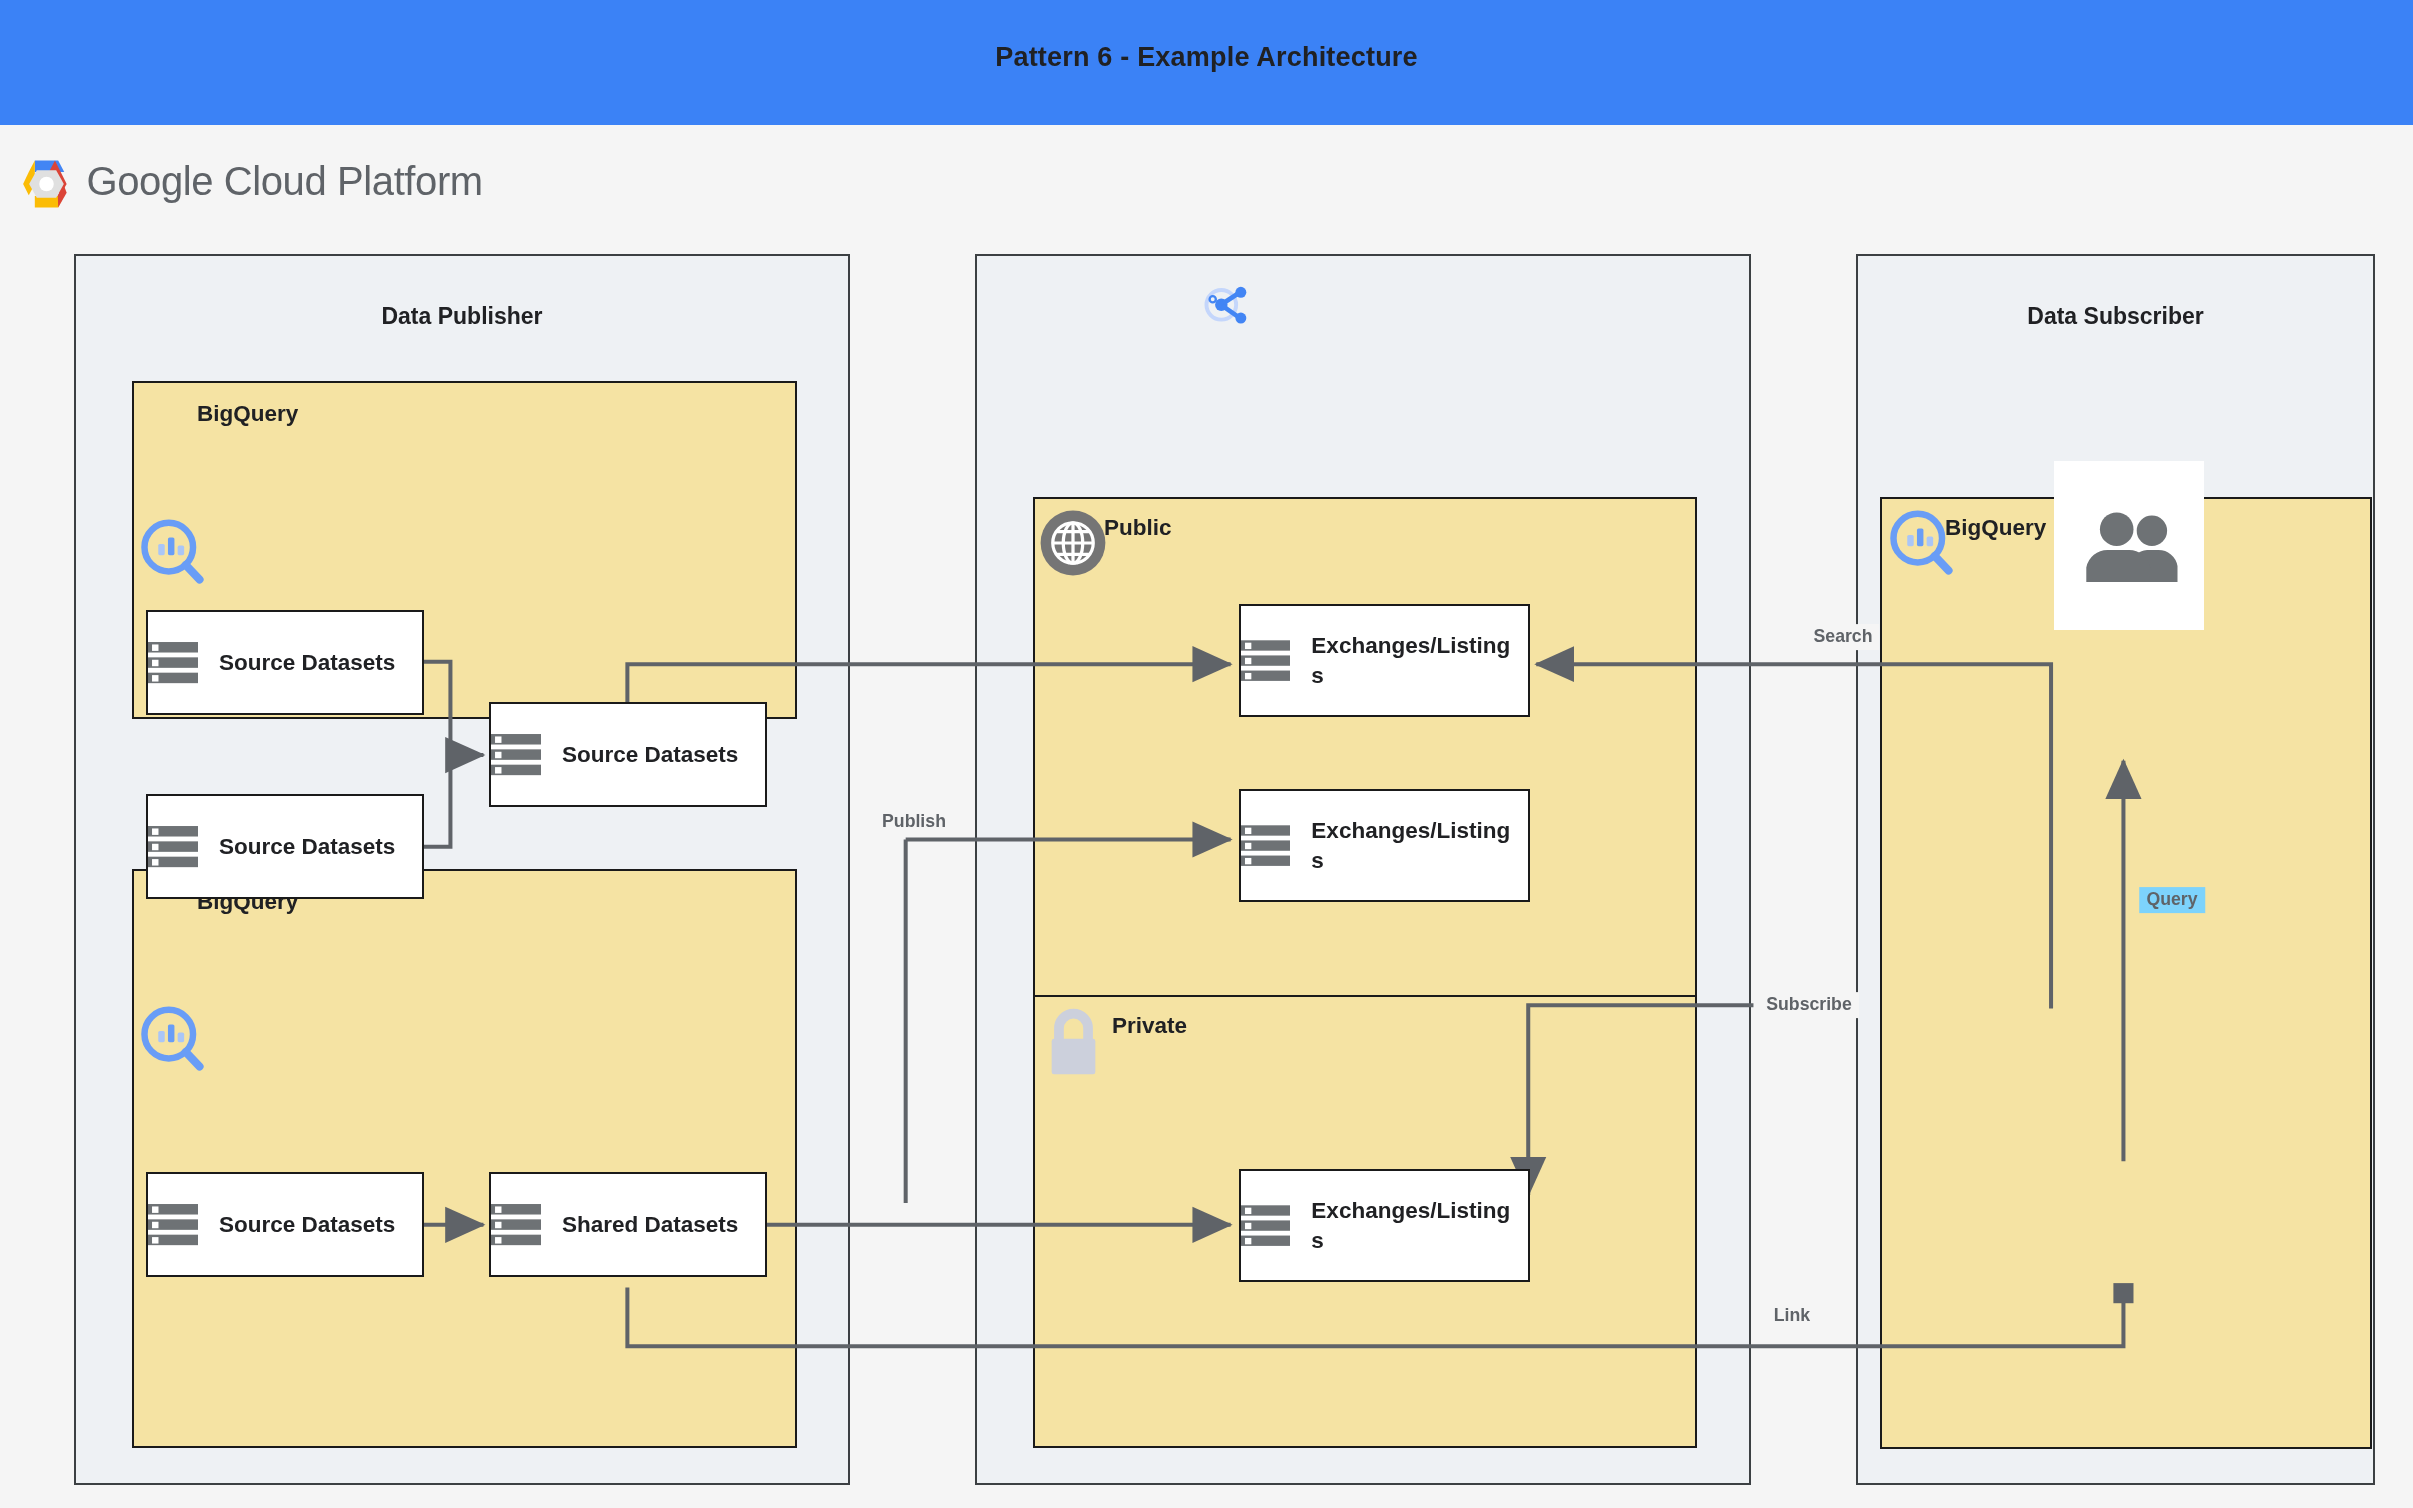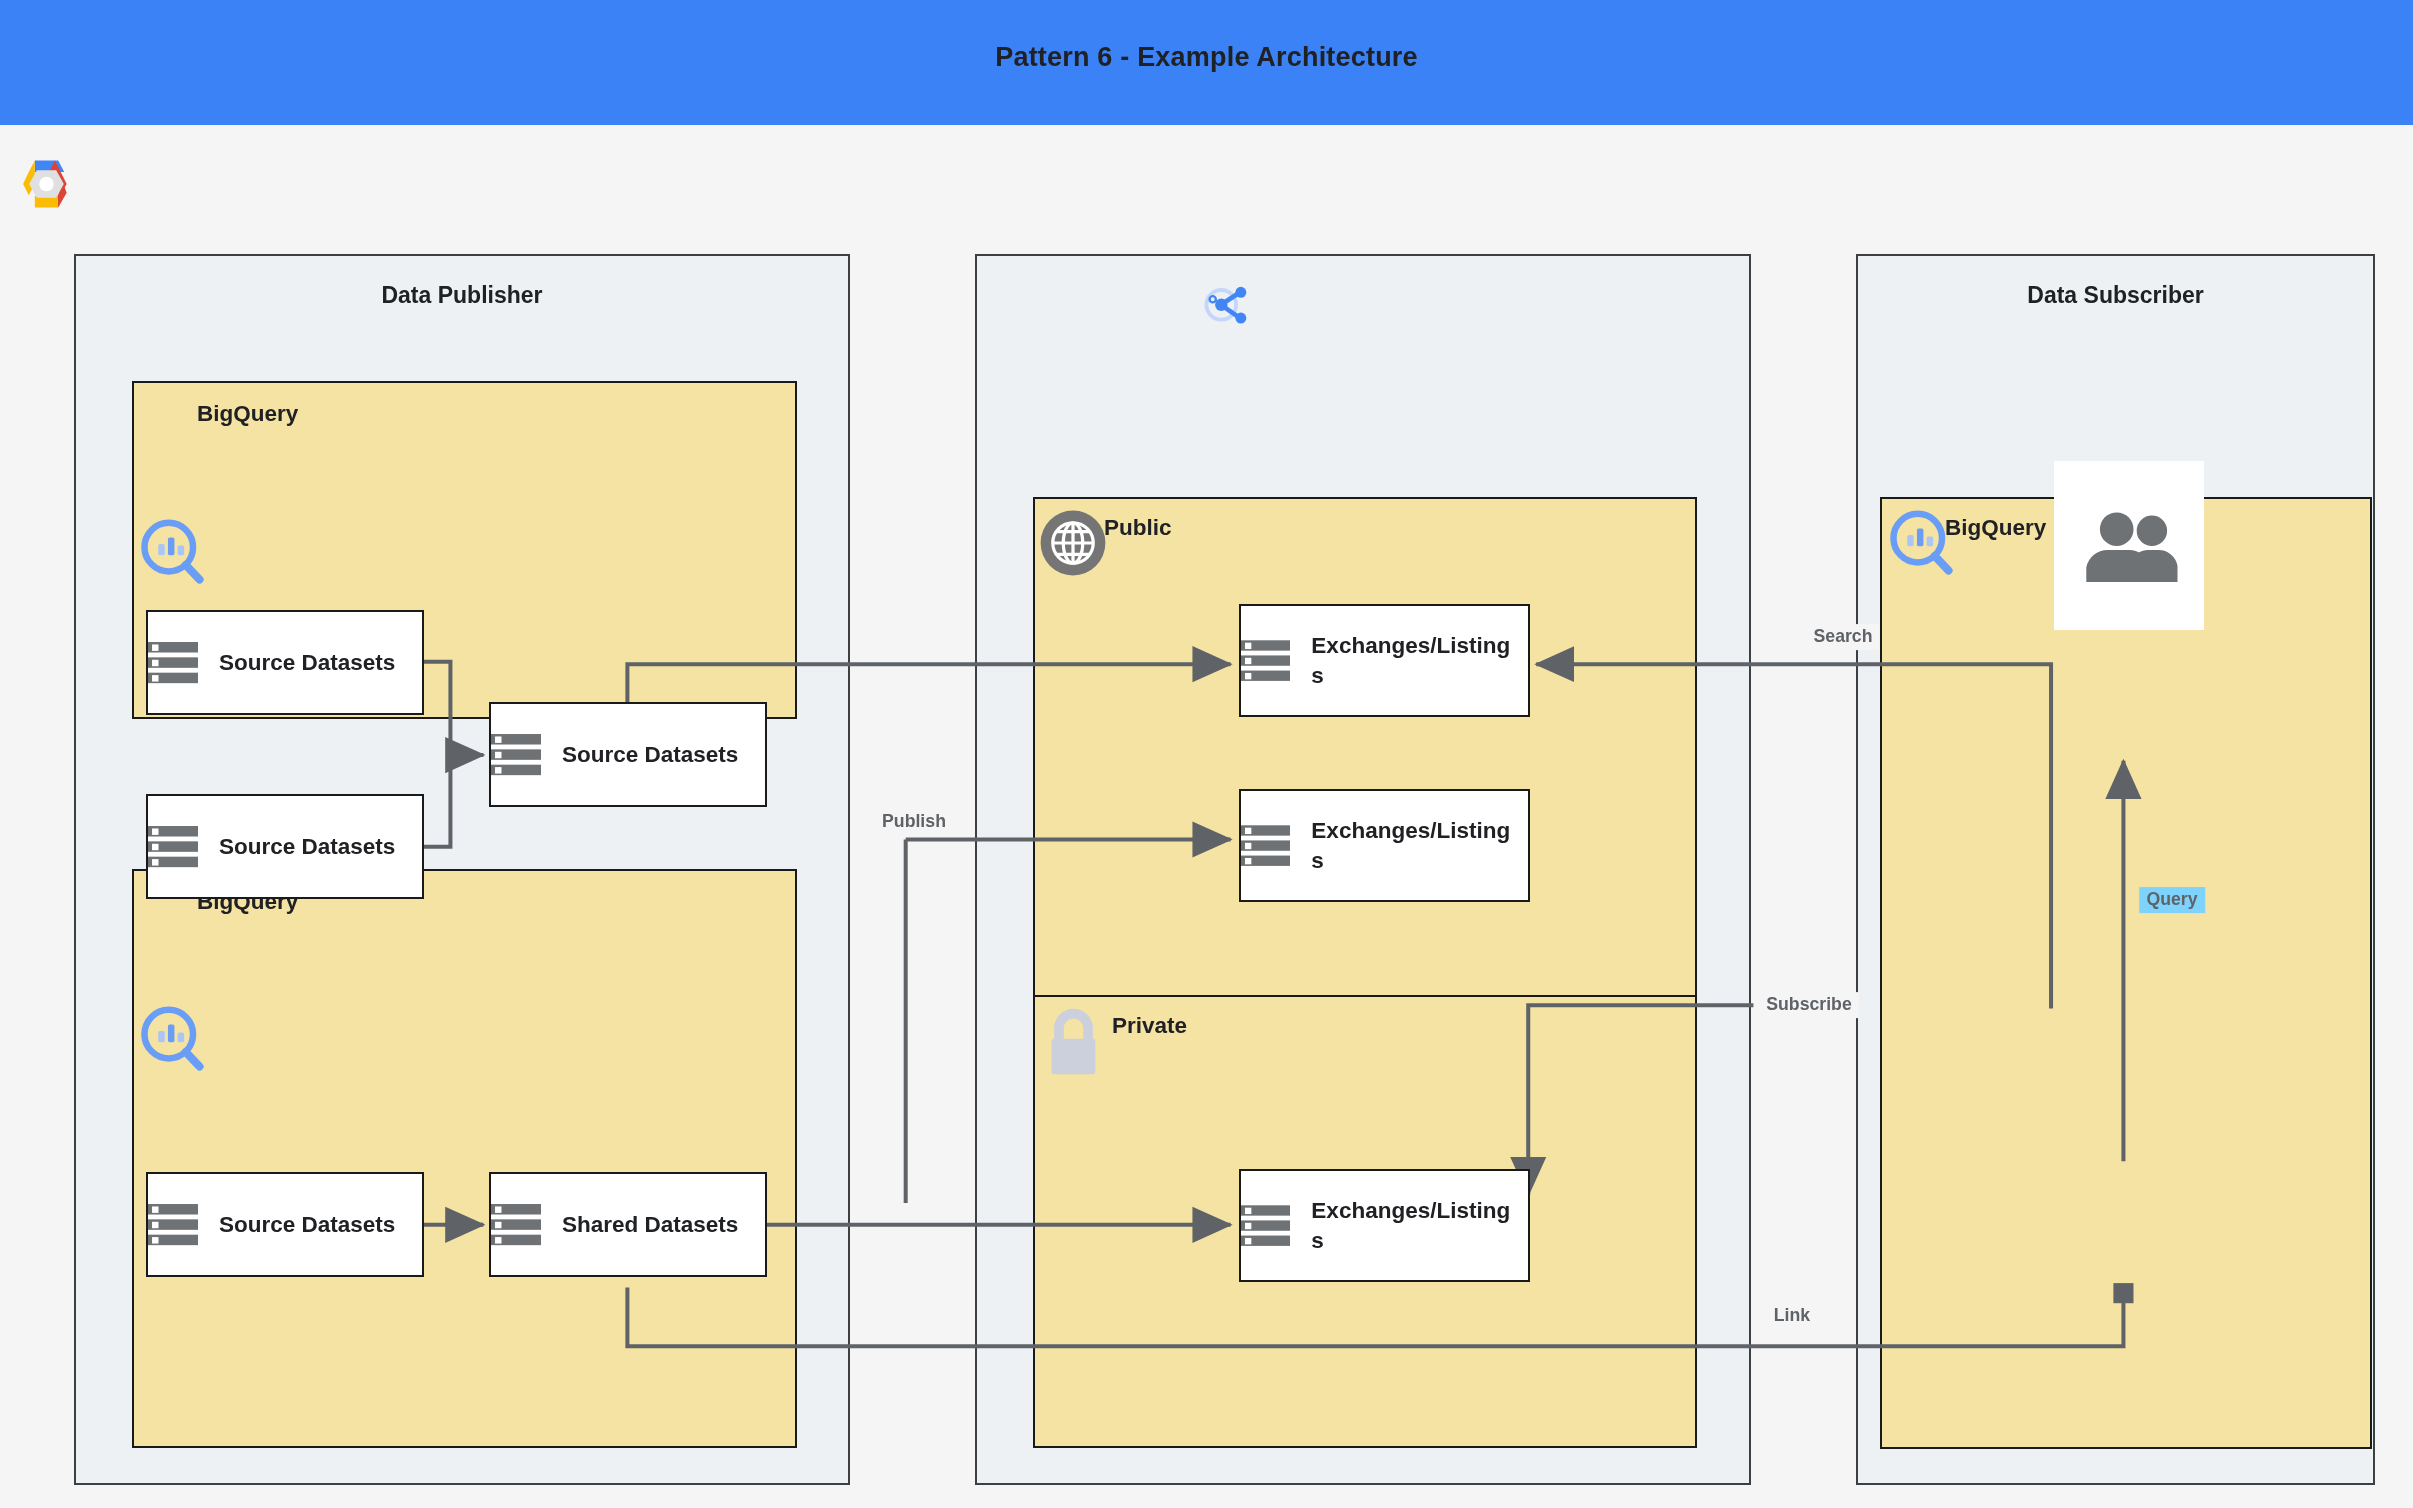--- a/index.html
+++ b/index.html
@@ -37,21 +37,21 @@
     font-family:"Liberation Sans", sans-serif;
   }
   .gcp-logo .wordmark b{font-weight:400;}
 
   
   .lane{
     position:absolute;background:#eef1f4;border:2.4px solid #3c4043;
     box-sizing:border-box;
   }
   .lane-title{
-    position:absolute;top:26px;left:0;width:100%;text-align:center;
+    position:absolute;top:47px;left:0;width:100%;text-align:center;
     font-size:23px;font-weight:bold;color:#202124;
   }
   .lane-title-icon{
     position:absolute;top:22.5px;
     width:50px;height:50px;
   }
 
   
   .ybox{
     position:absolute;background:#f5e3a3;border:2.4px solid #1a1a1a;
@@ -105,20 +105,21 @@
     <div class="gcp-logo">
       <svg class="mark" viewBox="0 0 58 62">
         <path d="M14.5 2 L43.5 2 L51 16 L43.5 16 L14.5 16 Z" fill="#4285f4"></path>
         <path d="M43.5 2 L58 31 L50 45 L43 31 L36 16 Z" fill="#db4437" transform="translate(-4,0)"></path>
         <path d="M14.5 2 L7 16 L0 31 L7 45 L14.5 31 Z" fill="#fbbc05"></path>
         <path d="M14.5 60 L43.5 60 L50.5 46 L14.5 46 Z" fill="#fbbc05"></path>
         <path d="M43.5 60 L54 42 L50 31 L43 45 Z" fill="#db4437"></path>
         <path d="M17 14 L41 14 L50.5 31 L41 48 L17 48 L7.5 31 Z" fill="#e0e0e0"></path>
         <circle cx="29" cy="31" r="9" fill="#ffffff"></circle>
       </svg>
+      <div class="wordmark"><b>Google Cloud Platform</b></div>
     </div>
 
     <div class="lane" style="left:74px;top:129px;width:776px;height:1231px;">
       <div class="lane-title">Data Publisher</div>
     </div>
 
     <div class="ybox" style="left:132px;top:256px;width:665px;height:338px;">
       <div class="ybox-label" style="left:63px;top:17.7px;">BigQuery</div>
     </div>
     <svg style="position:absolute;left:138px;top:393px;width:68px;height:68px;" viewBox="0 0 84 84">

